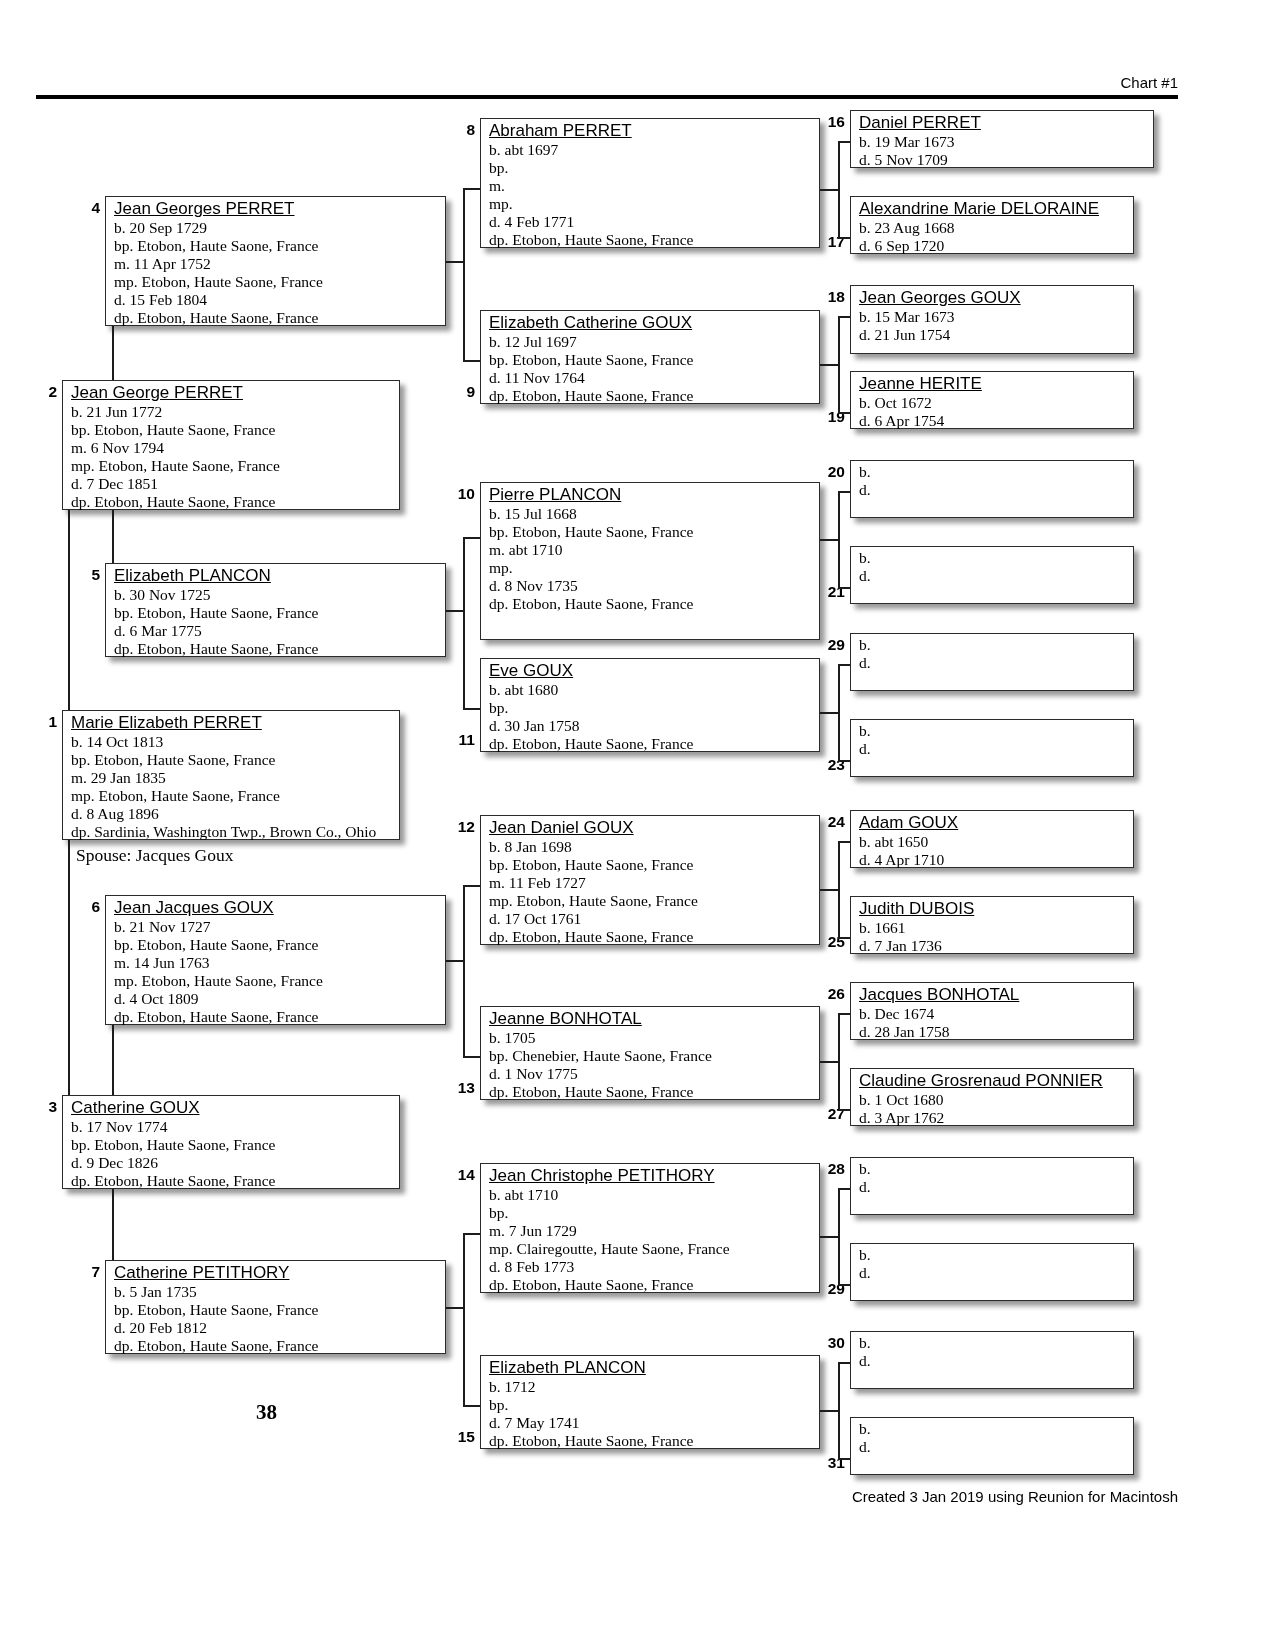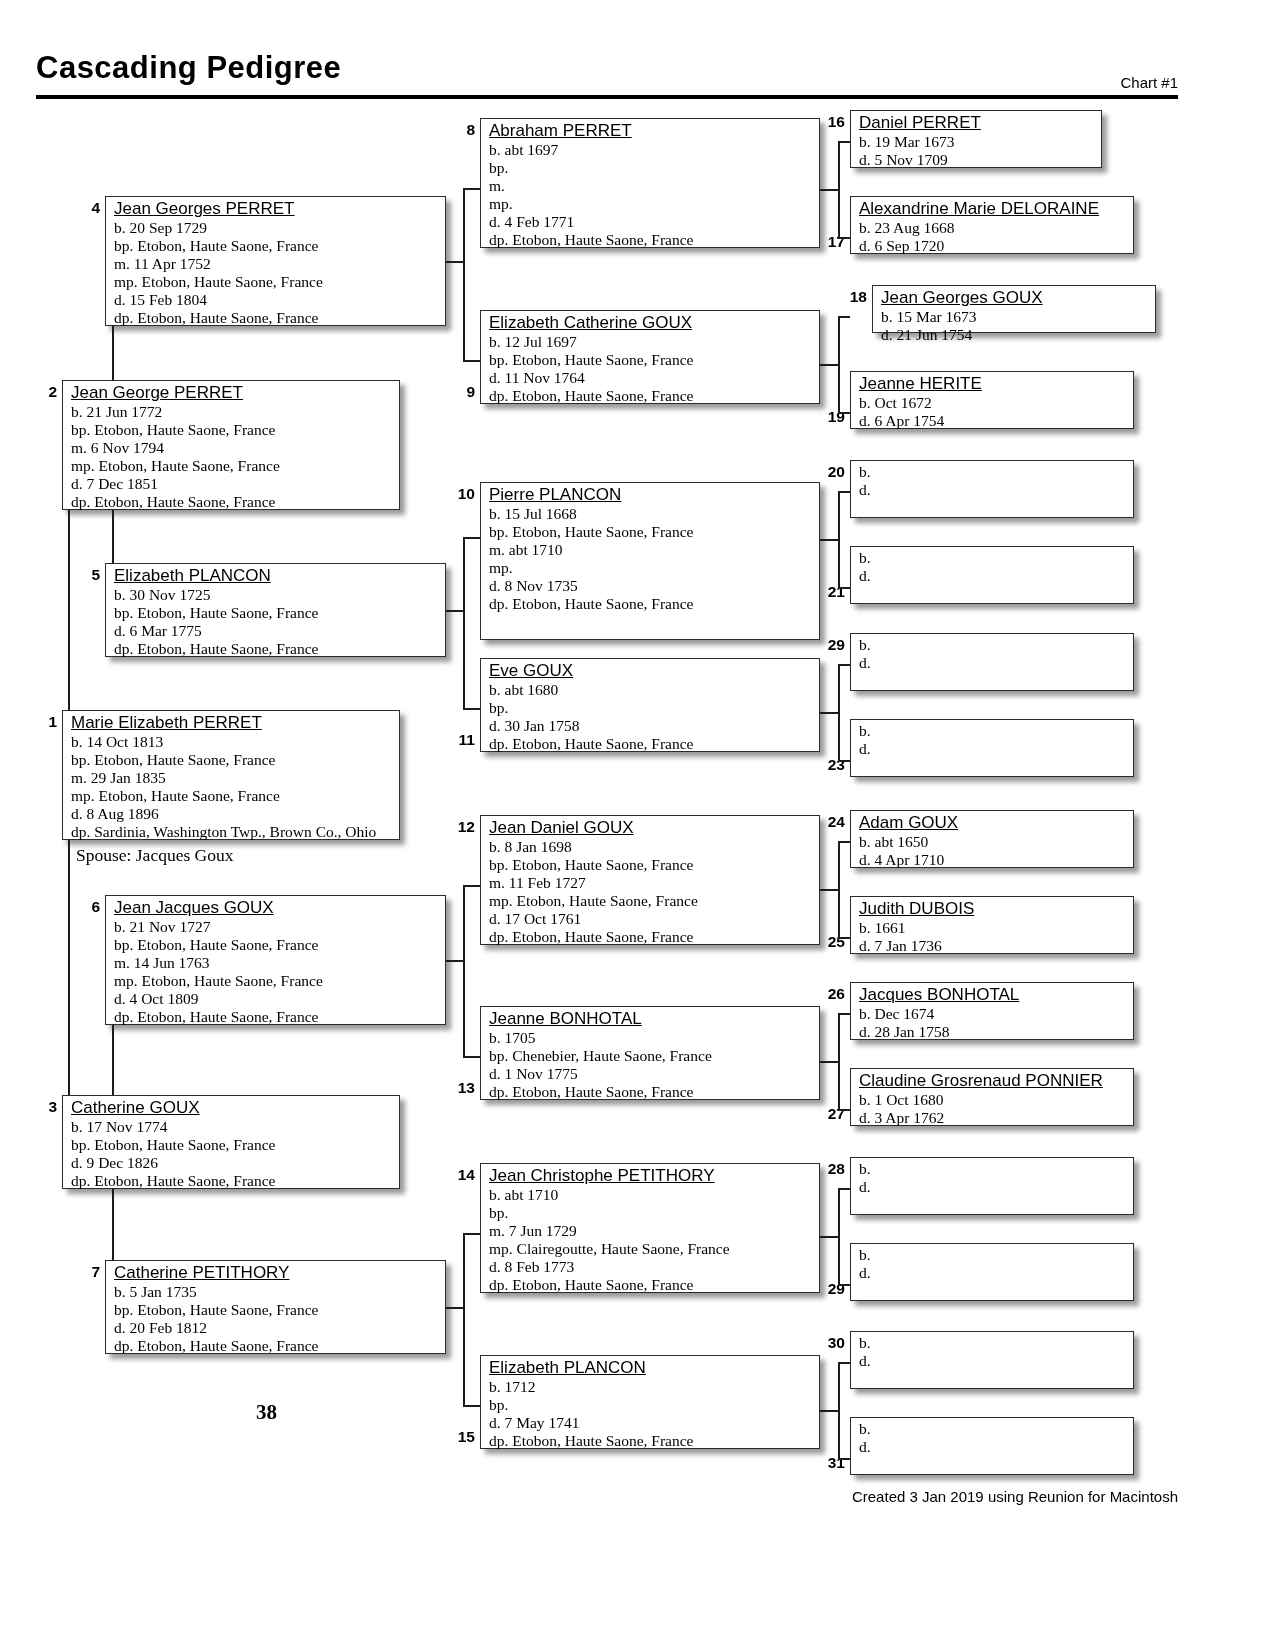--- a/index.html
+++ b/index.html
@@ -37,21 +37,20 @@
     font-weight:bold;font-size:15.5px;line-height:18px;
   }
   .pnum.top{top:2px;}
   .pnum.bottom{bottom:2px;}
   .cline{position:absolute;background:#1c1c1c;}
 </style>
 </head>
 <body>
 
 <div class="page">
-  <h1 class="title">Cascading Pedigree</h1>
   <div class="chart-num">Chart #1</div>
   <div class="title-rule"></div>
 
   <div id="tree">
   <div class="pbox" style="left: 62px; top: 710px; width: 338px; height: 130px;">
     <div class="pnum top">1</div>
     <div class="pname">Marie Elizabeth PERRET</div>
   <div class="pline">b. 14 Oct 1813</div>
         <div class="pline">bp. Etobon, Haute Saone, France</div>
         <div class="pline">m. 29 Jan 1835</div>
@@ -193,35 +192,35 @@
 
   <div class="pbox" style="left: 480px; top: 1355px; width: 340px; height: 94px;">
     <div class="pnum bottom">15</div>
     <div class="pname">Elizabeth PLANCON</div>
   <div class="pline">b. 1712</div>
         <div class="pline">bp.</div>
         <div class="pline">d. 7 May 1741</div>
         <div class="pline">dp. Etobon, Haute Saone, France</div>
       </div>
 
-  <div class="pbox" style="left: 850px; top: 110px; width: 252px; height: 58px;">
+  <div class="pbox" style="left: 850px; top: 110px; width: 304px; height: 58px;">
     <div class="pnum top">16</div>
     <div class="pname">Daniel PERRET</div>
   <div class="pline">b. 19 Mar 1673</div>
         <div class="pline">d. 5 Nov 1709</div>
       </div>
 
   <div class="pbox" style="left: 850px; top: 196px; width: 284px; height: 58px;">
     <div class="pnum bottom">17</div>
     <div class="pname">Alexandrine Marie DELORAINE</div>
   <div class="pline">b. 23 Aug 1668</div>
         <div class="pline">d. 6 Sep 1720</div>
       </div>
 
-  <div class="pbox" style="left: 872px; top: 285px; width: 284px; height: 48px;">
+  <div class="pbox" style="left: 850px; top: 285px; width: 284px; height: 69px;">
     <div class="pnum top">18</div>
     <div class="pname">Jean Georges GOUX</div>
   <div class="pline">b. 15 Mar 1673</div>
         <div class="pline">d. 21 Jun 1754</div>
       </div>
 
   <div class="pbox" style="left: 850px; top: 371px; width: 284px; height: 58px;">
     <div class="pnum bottom">19</div>
     <div class="pname">Jeanne HERITE</div>
   <div class="pline">b. Oct 1672</div>

